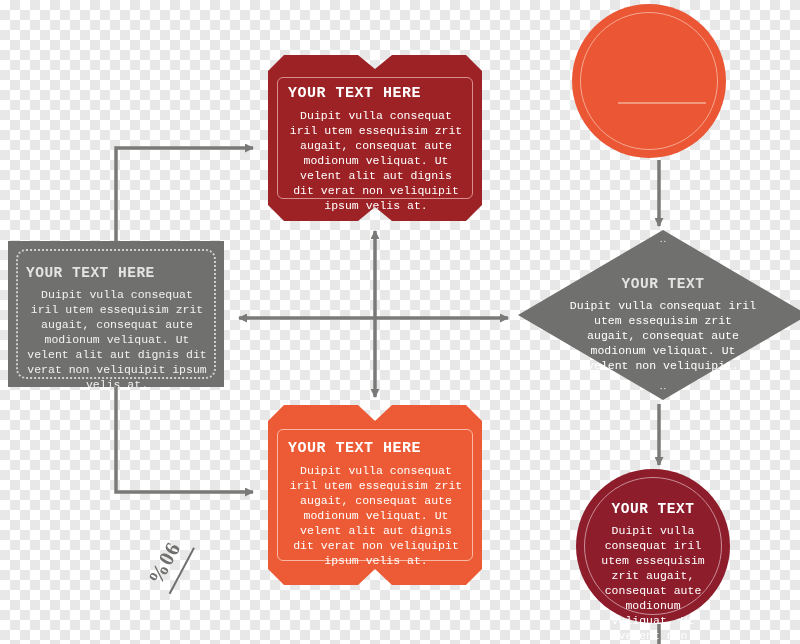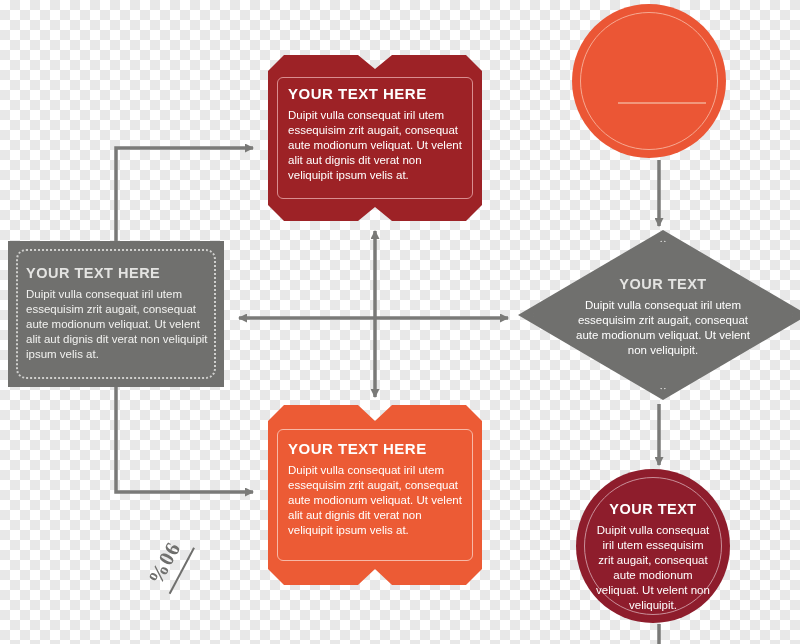--- a/index.html
+++ b/index.html
@@ -9,27 +9,27 @@
     background-color:#ffffff;
     background-image:
       linear-gradient(45deg,#e8e8e8 25%,transparent 25%,transparent 75%,#e8e8e8 75%,#e8e8e8),
       linear-gradient(45deg,#e8e8e8 25%,transparent 25%,transparent 75%,#e8e8e8 75%,#e8e8e8);
     background-size:20px 20px;
     background-position:0 0,10px 10px;
     position:relative;
     overflow:hidden;
   }
   #canvas{position:absolute;left:0;top:0;width:800px;height:644px;}
-  .node{position:absolute;box-sizing:border-box;}
+  .node{position:absolute;box-sizing:border-box;font-family:Liberation Mono, monospace;}
   .node .title{
     font-weight:bold;letter-spacing:.5px;
     margin:0 0 6px 0;
   }
   .node .body{
-    font-size:11.5px;line-height:15px;margin:0;
+    font-size:11.5px;line-height:15px;margin:0;text-align:center;
   }
 
   
   #node-grey{
     left:8px;top:241px;width:216px;height:146px;
     background:#70706e;
     color:#ffffff;
     padding:22px 16px 0 18px;
     clip-path:polygon(
       0 0, 100% 0,

